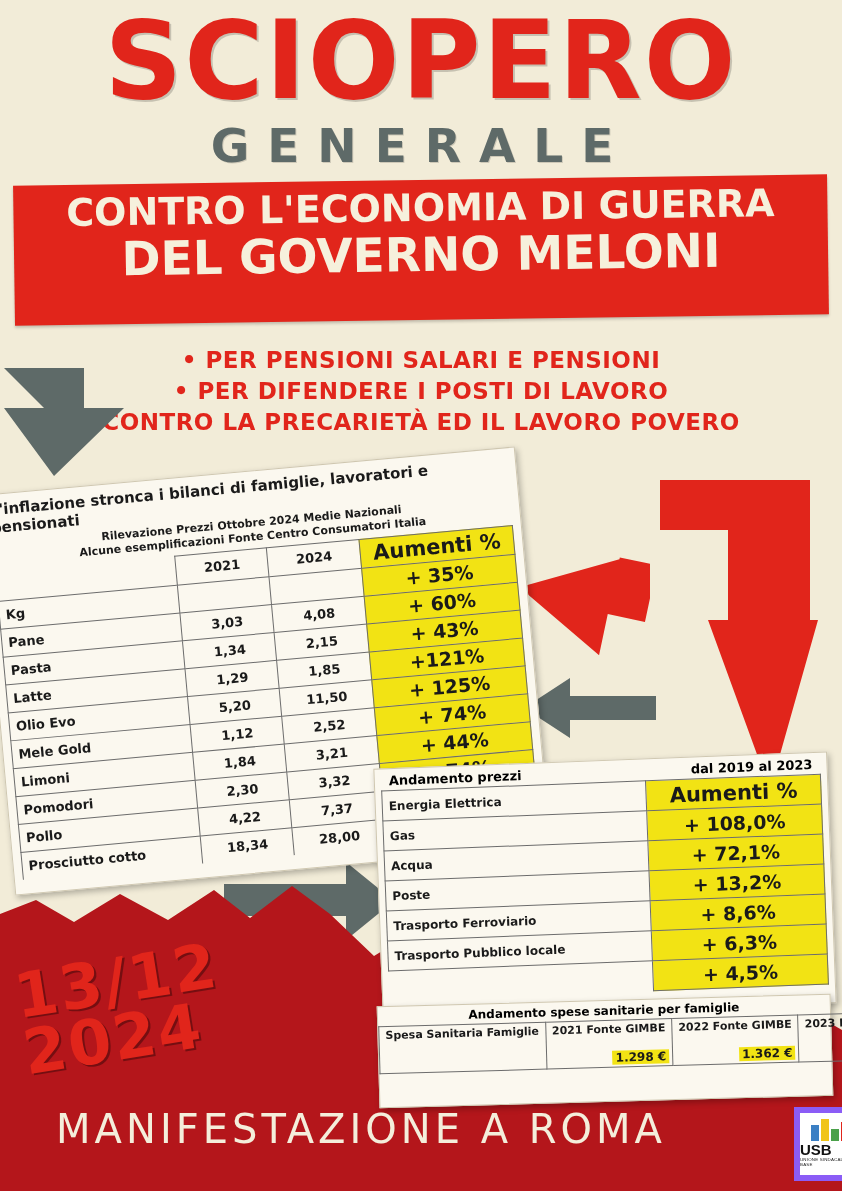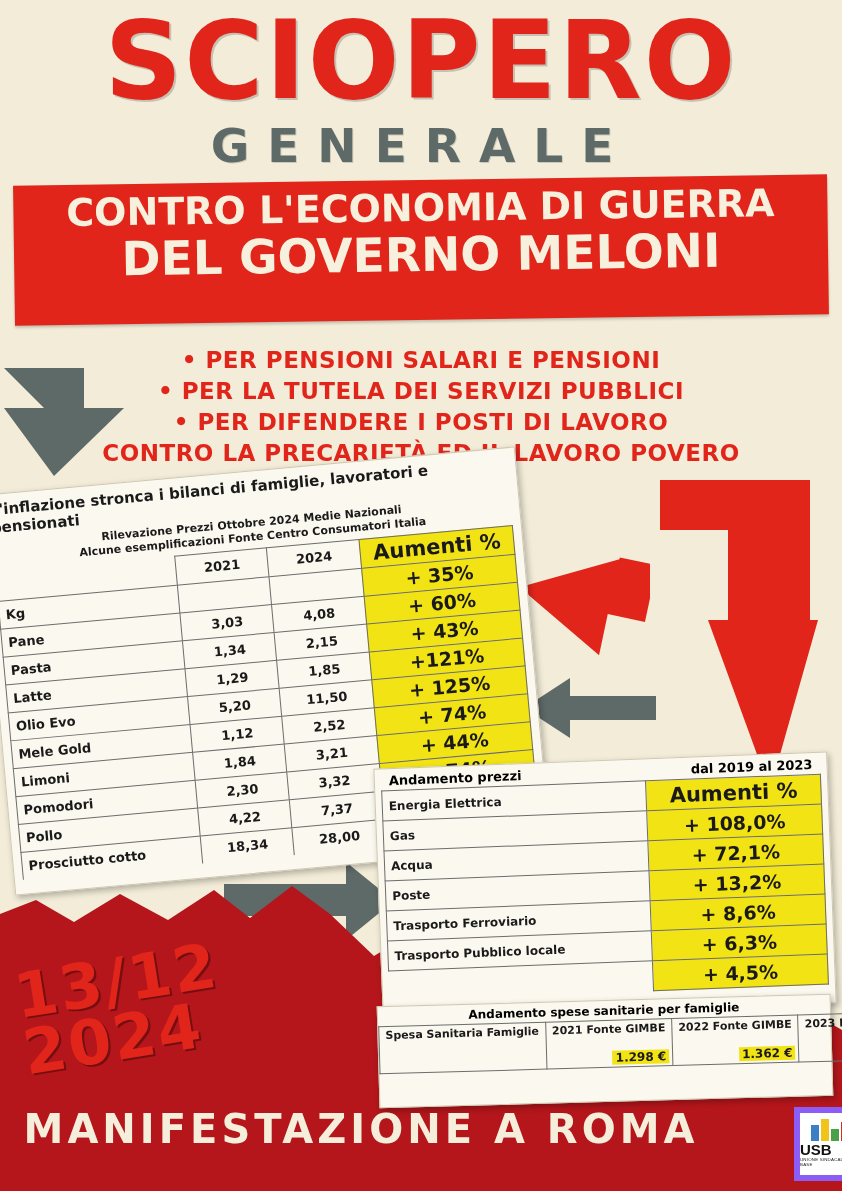--- a/index.html
+++ b/index.html
@@ -220,21 +220,21 @@
     text-shadow: 2px 2px 0 rgba(0,0,0,0.35);
     letter-spacing: 2px;
   }
   .bottomtext {
     position: absolute;
     left: 0;
     top: 1108px;
     width: 722px;
     text-align: center;
     font-family: "DejaVu Sans", sans-serif;
-    font-weight: bold;
+    font-weight: normal;
     color: #f4eedb;
     line-height: 1.05;
   }
   .bt1 { font-size: 40px; letter-spacing: 4px; }
   .bt2 { font-size: 36px; letter-spacing: 2px; }
 
   .usb {
     position: absolute;
     right: 14px;
     bottom: 10px;
@@ -261,21 +261,20 @@
   <div class="generale">GENERALE</div>
 
   <div class="redband"></div>
   <div class="redband-inner">
     <div class="redband-l1">CONTRO L'ECONOMIA DI GUERRA</div>
     <div class="redband-l2">DEL GOVERNO MELONI</div>
   </div>
 
   <div class="bullets">
     <div>• PER PENSIONI SALARI E PENSIONI</div>
-    <div>• PER LA TUTELA DEI SERVIZI PUBBLICI</div>
     <div>• PER DIFENDERE I POSTI DI LAVORO</div>
     <div>CONTRO LA PRECARIETÀ ED IL LAVORO POVERO</div>
   </div>
 
   <svg class="arrow" style="left:-2px; top:362px;" width="130" height="120" viewBox="0 0 130 120">
     <polygon points="6,6 86,6 86,46 126,46 56,114 6,46 46,46" fill="#5e6a68"></polygon>
   </svg>
 
   <svg class="arrow" style="left:500px; top:545px;" width="150" height="110" viewBox="0 0 150 110">
     <polygon points="148,4 148,62 110,62 110,104 18,54 110,6 110,4" fill="#e1251b" transform="rotate(12 75 55)"></polygon>

